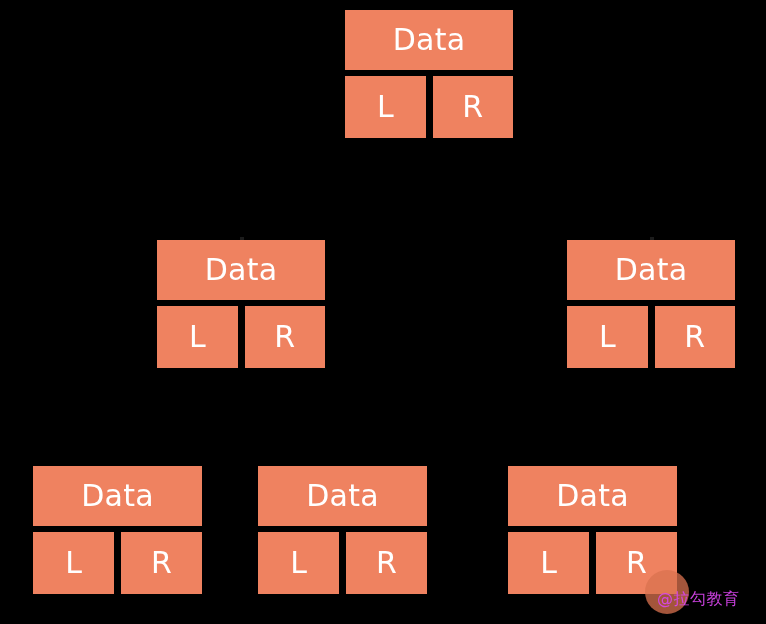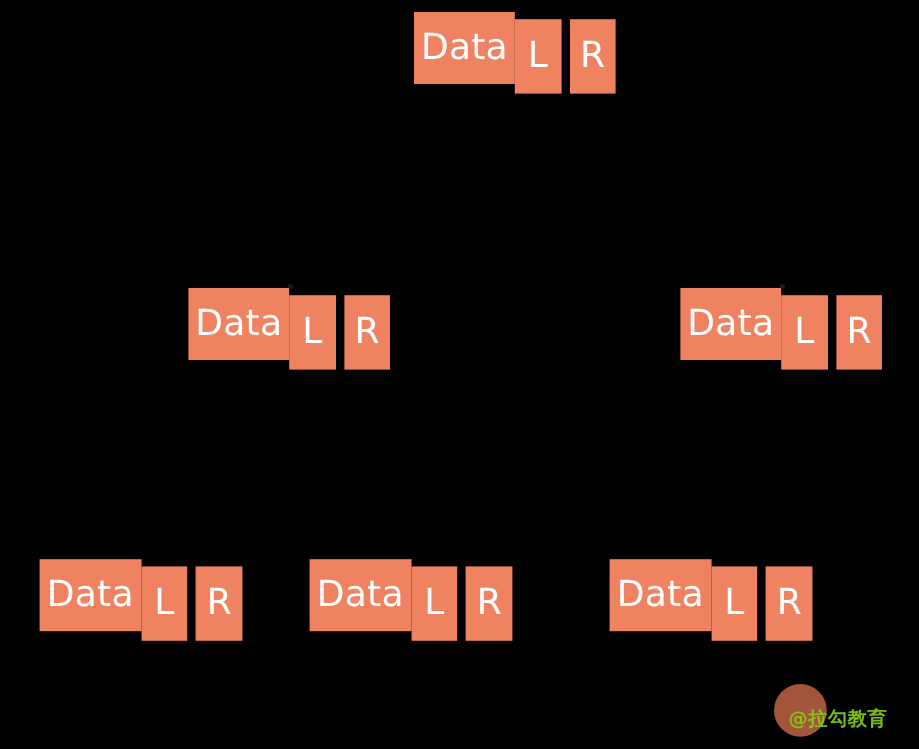--- a/index.html
+++ b/index.html
@@ -15,20 +15,21 @@
     position: relative;
     width: 766px;
     height: 624px;
     background: #000000;
     overflow: hidden;
   }
   
   .node {
     position: absolute;
     display: flex;
+    flex-direction: column;
     border-radius: 24px;
   }
   .node-data {
     background: #ef8260;
     color: #ffffff;
     display: flex;
     align-items: center;
     justify-content: center;
     font-size: 30px;
     line-height: 1;
@@ -59,27 +60,26 @@
   
   .connector-stub {
     position: absolute;
     background: #1c1c1c;
     width: 4px;
     height: 3px;
   }
   
   .watermark {
     position: absolute;
-    color: #84cc16;
+    color: #d946ef;
     font-size: 16px;
     line-height: 1;
     letter-spacing: 0.5px;
     white-space: nowrap;
     opacity: 0.92;
-    font-weight: bold;
   }
   .watermark-blob {
     position: absolute;
     background: #d9714f;
     border-radius: 50%;
     opacity: 0.75;
   }
 </style>
 </head>
 <body>

